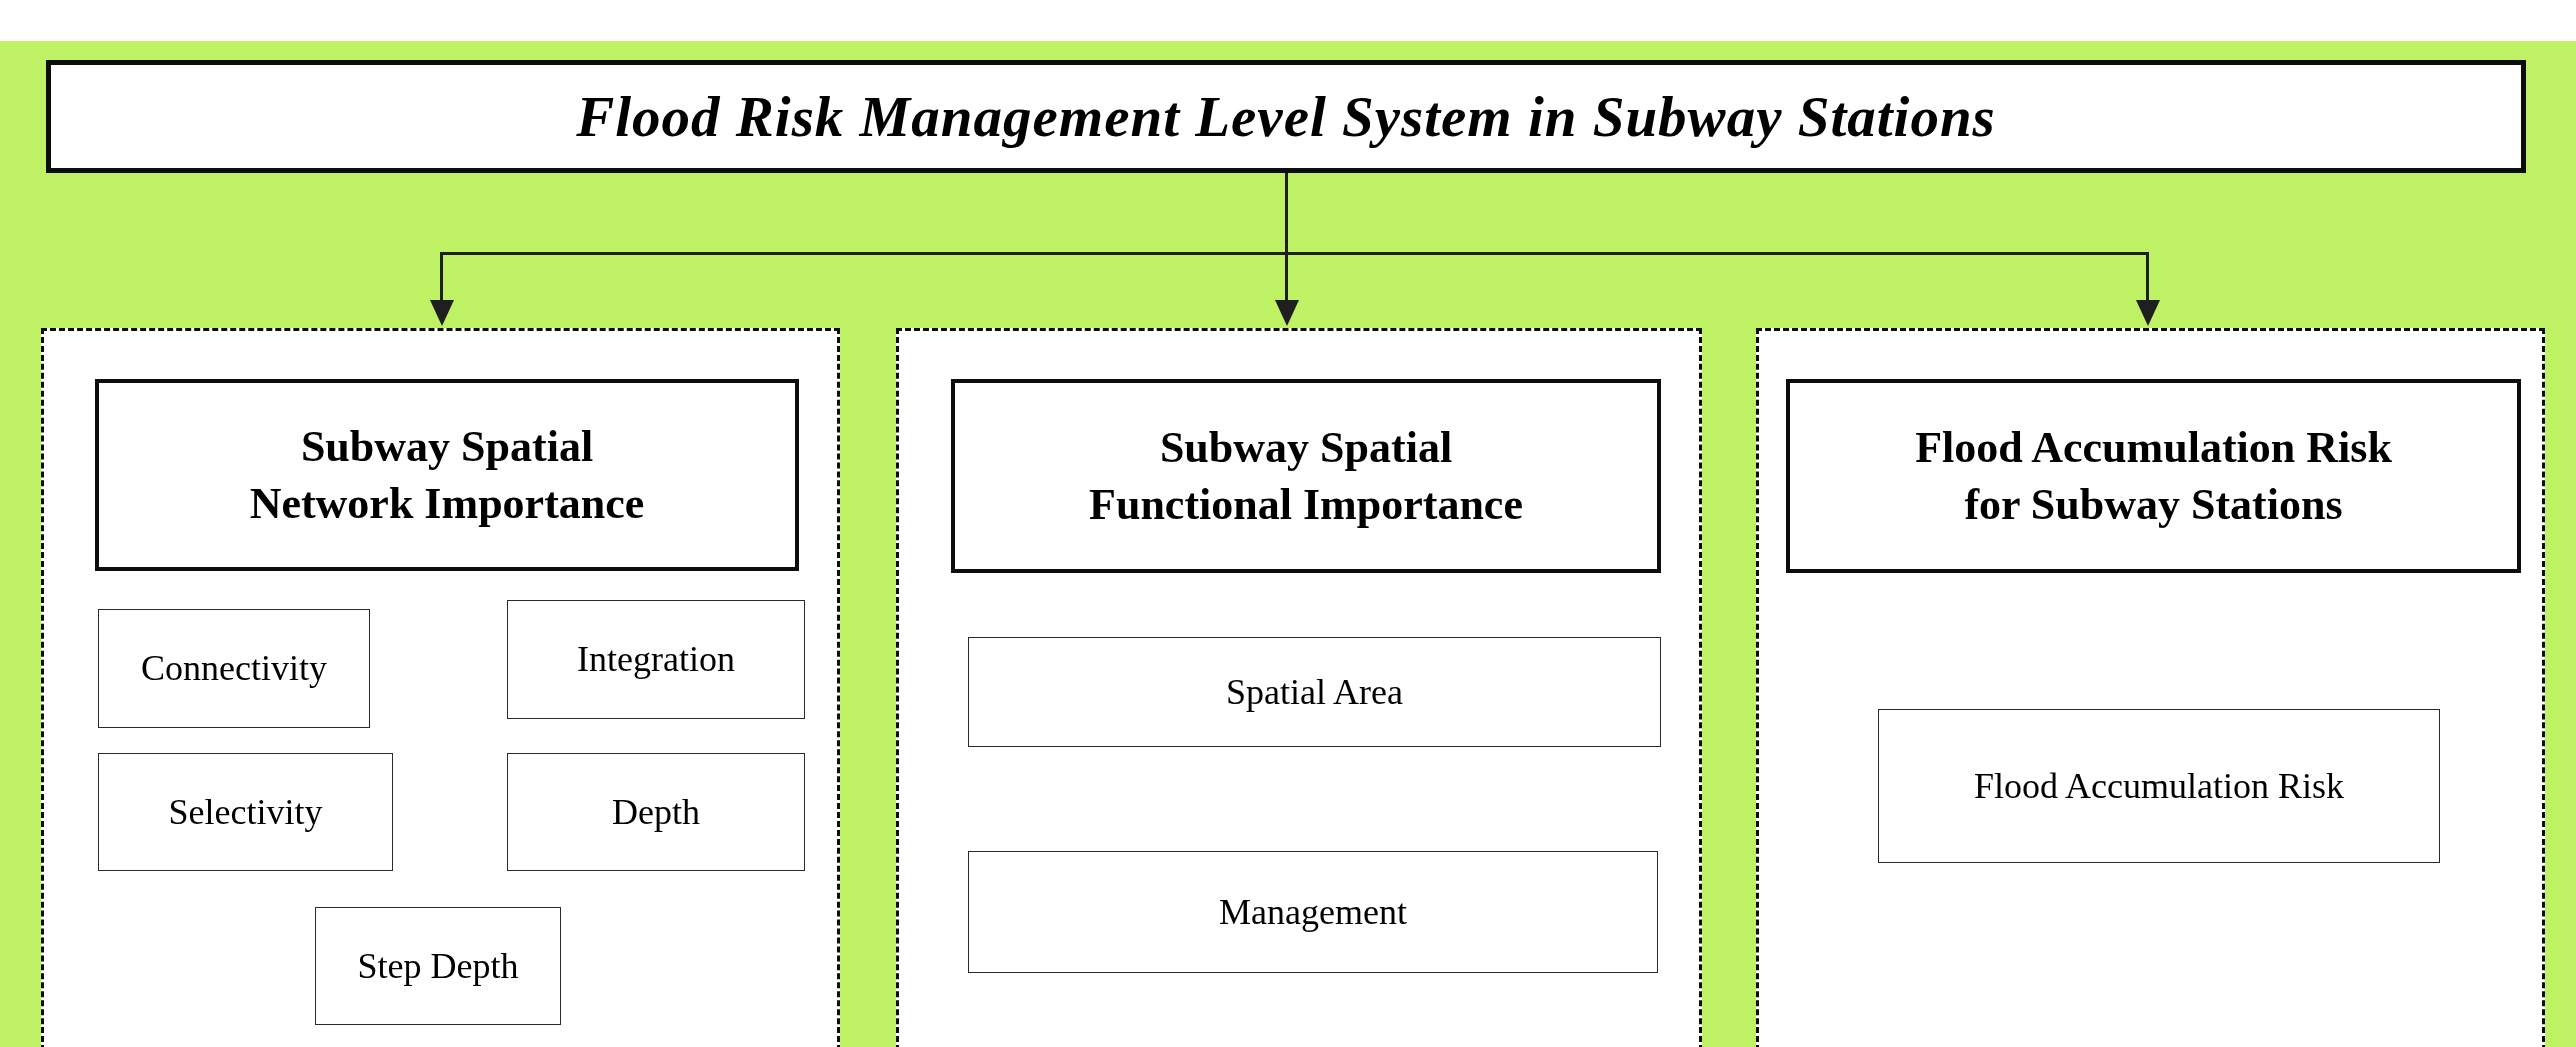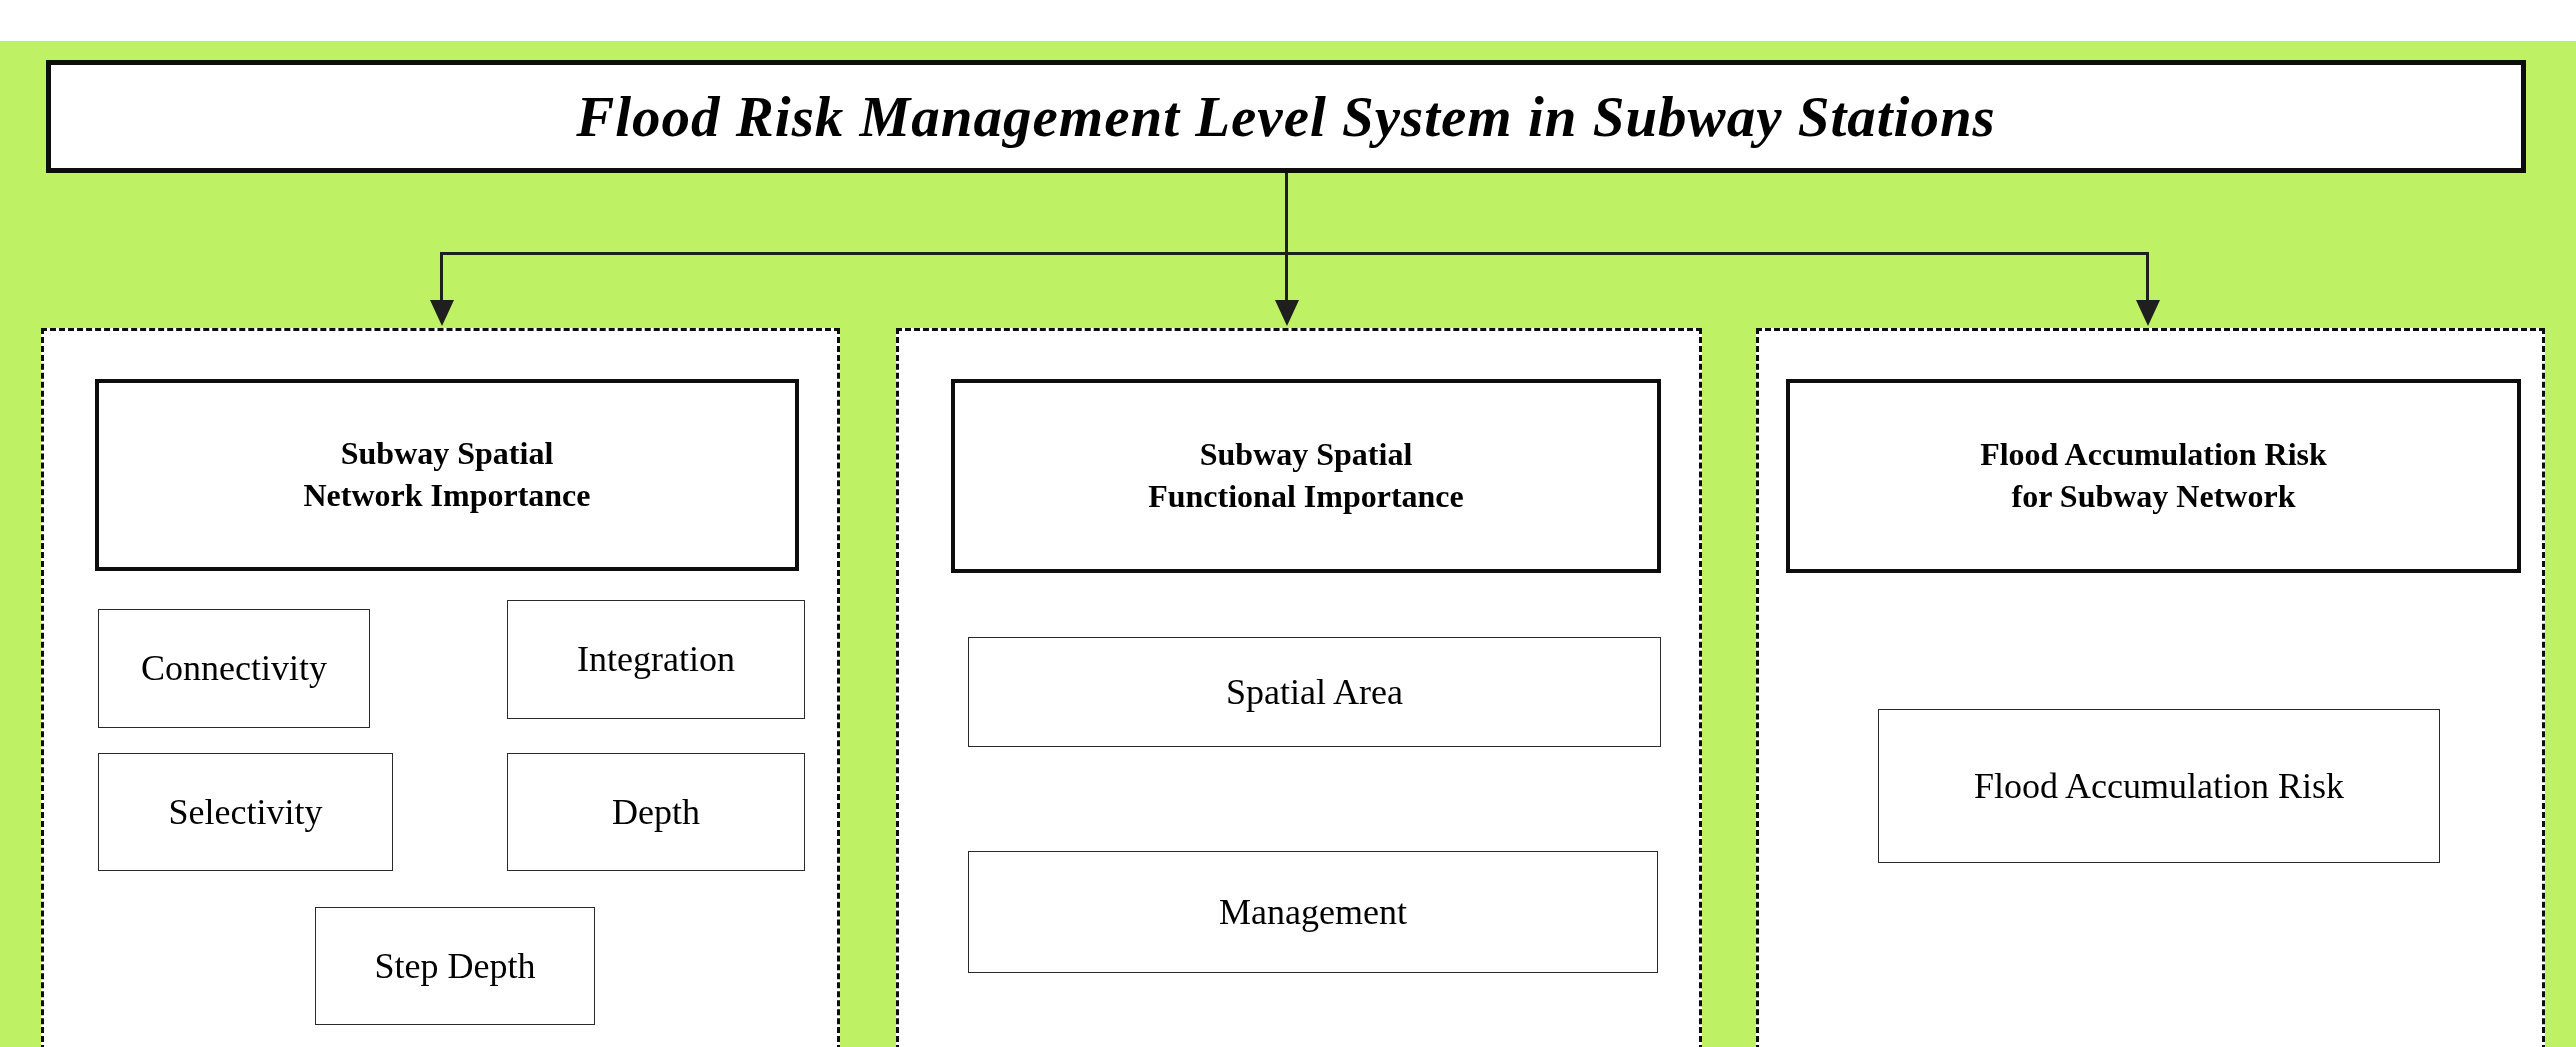--- a/index.html
+++ b/index.html
@@ -40,21 +40,21 @@
     box-sizing: border-box;
     top: 287px; height: 732px;
     border: 3.8px dashed #0d0d0d;
     background: #ffffff;
   }
   .panel-left   { left: 41px;   width: 799px; }
   .panel-middle { left: 896px;  width: 806px; }
   .panel-right  { left: 1756px; width: 789px; }
   .header-box {
     border: 4.8px solid #0d0d0d;
-    font-size: 32px;
+    font-size: 44px;
     font-weight: bold;
     line-height: 1.3;
   }
   .item-box {
     border: 1.9px solid #2a2a2a;
     font-size: 36px;
     font-weight: normal;
     line-height: 1.25;
   }
   .hline, .vline {
@@ -90,36 +90,36 @@
 
   <div class="panel panel-left">
     <div class="box header-box" style="left:51px; top:48px; width:704px; height:192px;">
       <span class="line-block">Subway Spatial</span>
       <span class="line-block">Network Importance</span>
     </div>
     <div class="box item-box" style="left:54px; top:278px; width:272px; height:119px;">Connectivity</div>
     <div class="box item-box" style="left:463px; top:269px; width:298px; height:119px;">Integration</div>
     <div class="box item-box" style="left:54px; top:422px; width:295px; height:118px;">Selectivity</div>
     <div class="box item-box" style="left:463px; top:422px; width:298px; height:118px;">Depth</div>
-    <div class="box item-box" style="left:271px; top:576px; width:280px; height:118px;">Step Depth</div>
+    <div class="box item-box" style="left:271px; top:576px; width:246px; height:118px;">Step Depth</div>
   </div>
 
   <div class="panel panel-middle">
     <div class="box header-box" style="left:52px; top:48px; width:710px; height:194px;">
       <span class="line-block">Subway Spatial</span>
       <span class="line-block">Functional Importance</span>
     </div>
     <div class="box item-box" style="left:69px; top:306px; width:693px; height:110px;">Spatial Area</div>
     <div class="box item-box" style="left:69px; top:520px; width:690px; height:122px;">
       <span class="line-block">Management</span>
     </div>
   </div>
 
   <div class="panel panel-right">
     <div class="box header-box" style="left:27px; top:48px; width:735px; height:194px;">
       <span class="line-block">Flood Accumulation Risk</span>
-      <span class="line-block">for Subway Network</span>
+      <span class="line-block">for Subway Stations</span>
     </div>
     <div class="box item-box" style="left:119px; top:378px; width:562px; height:154px;">Flood Accumulation Risk</div>
   </div>
 
 </div>
 
 
 </body></html>

